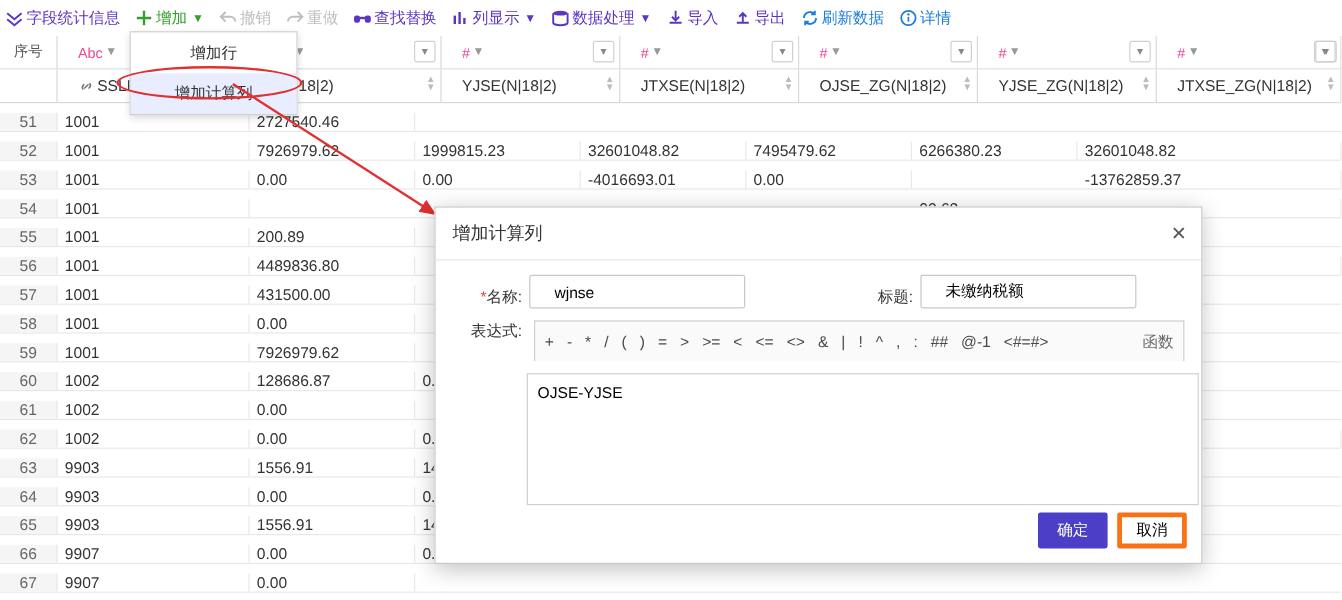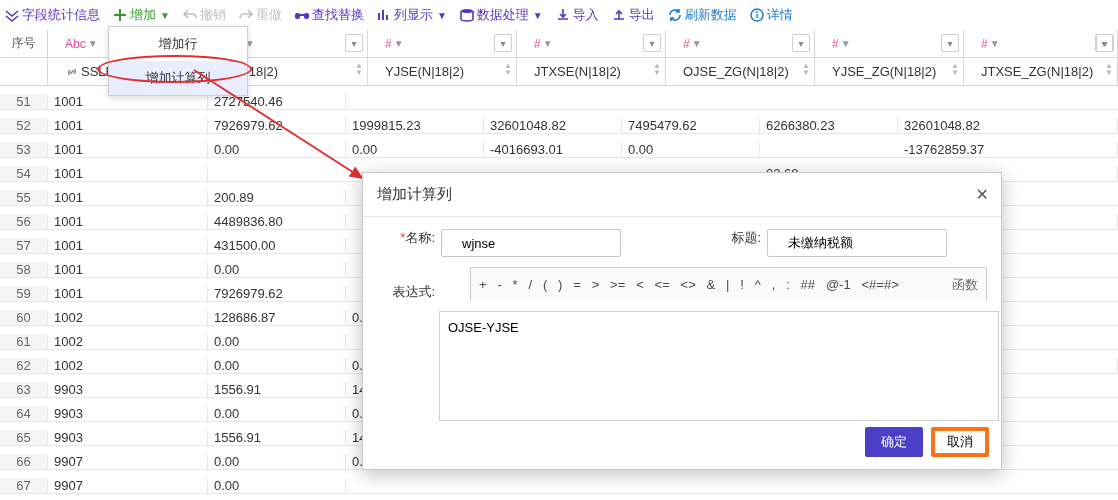--- a/index.html
+++ b/index.html
@@ -102,30 +102,30 @@
     z-index:20;
   }
   .dlg-title {
     height:44px; display:flex; align-items:center;
     padding:0 14px;
     border-bottom:1px solid #e6e6e6;
     font-size:15px; color:#333; font-weight:500;
   }
   .dlg-close { position:absolute; right:12px; top:12px; cursor:pointer; color:#555; font-size:16px; }
   .dlg-body { padding:12px 14px 4px 14px; }
-  .form-row { display:flex; align-items:flex-start; margin-bottom:10px; }
+  .form-row { display:flex; align-items:flex-end; margin-bottom:10px; }
   .lbl { width:58px; text-align:right; margin-right:6px; }
   .lbl .req { color:#f04040; }
   .inp {
     height:28px; border:1px solid #c7c7c7; border-radius:2px;
     padding:0 20px; width:180px; font-size:13px;
   }
   .inp.wide { width:180px; }
   .gap { width:96px; }
-  .ops-row { display:flex; align-items:flex-end;gap:25px; }
+  .ops-row { display:flex; align-items:flex-start; }
   .ops-box {
     margin-left:4px;
     height:34px;
     border:1px solid #d0d0d0;
     border-bottom:none;
     padding:0 8px;
     display:flex; align-items:center;
     gap:10px;
     font-size:13px; color:#4a4a4a;
     background:#fafafa;

